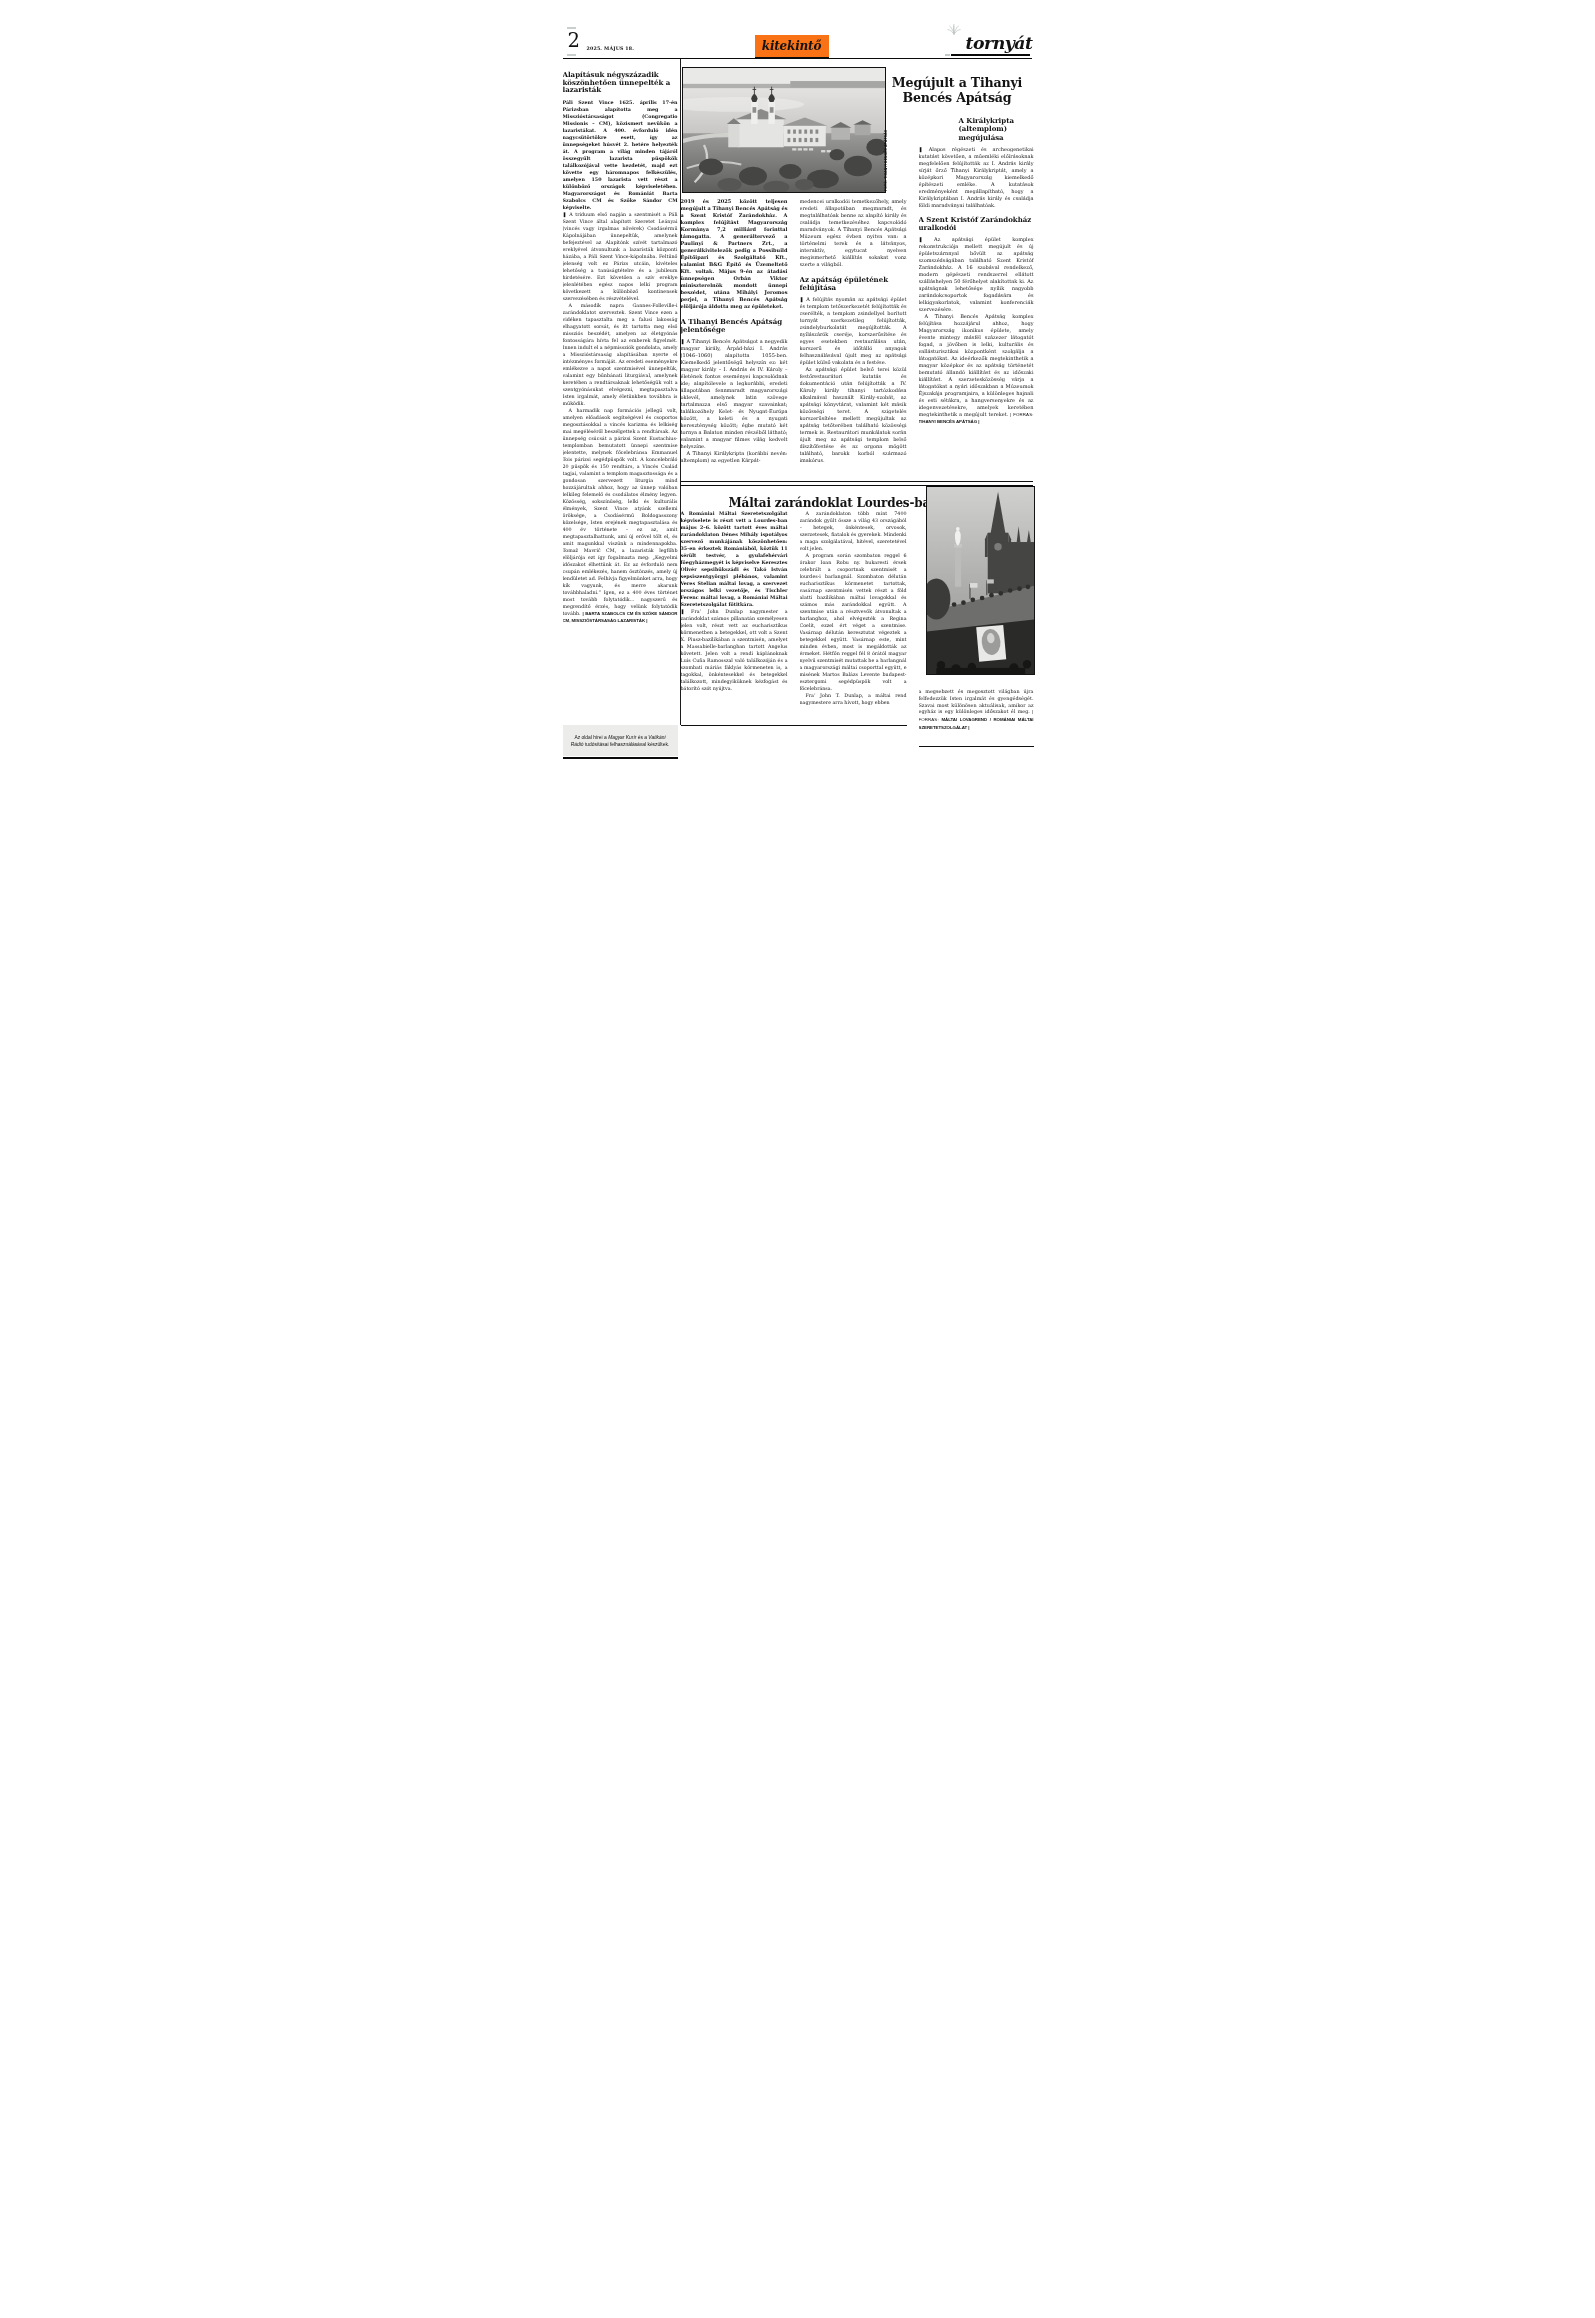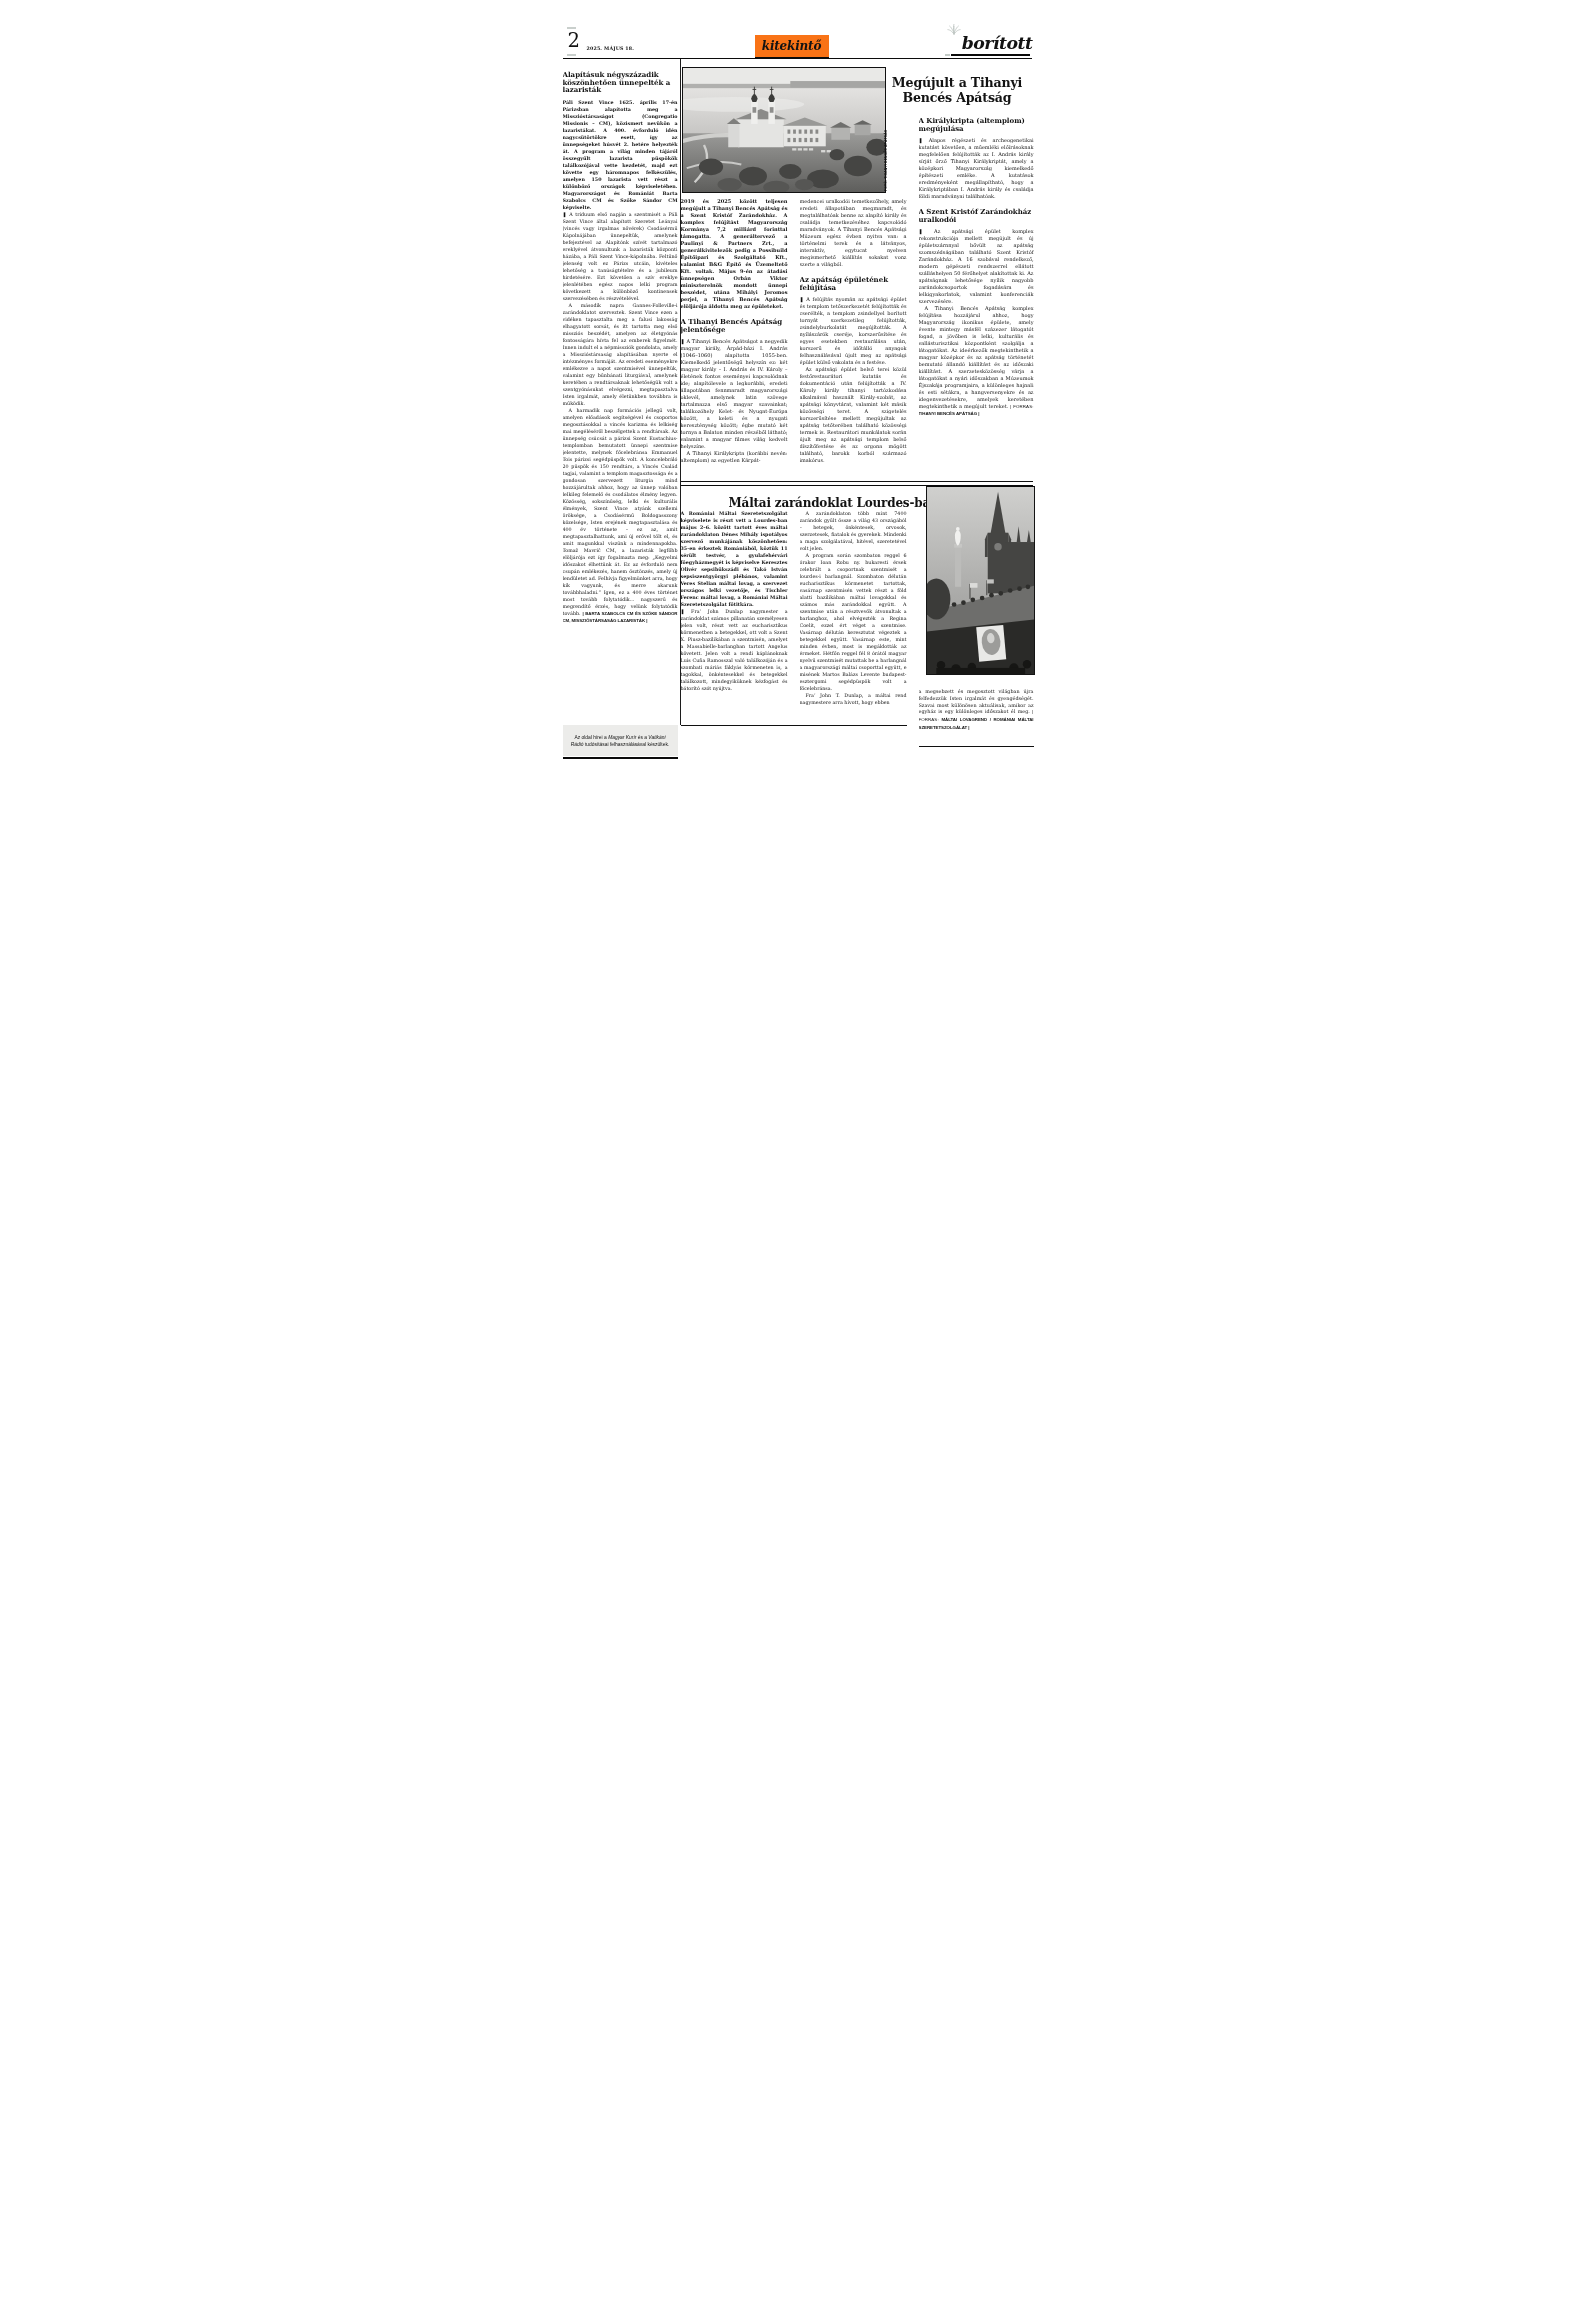--- a/index.html
+++ b/index.html
@@ -19,21 +19,21 @@
   .brand-bar-gray{left:413px;top:54px;width:5.1px;height:2.3px;background:#c3cac6;}
   .brand-leaf{left:415px;top:24px;}
   .header-rule{left:31px;top:58px;width:469px;height:1.4px;background:#0b0b0b;}
   .vrule{left:148px;top:59px;width:0.5px;height:666px;background:#1c1c1c;}
 
   
   .body-p{font-size:5px;line-height:7px;text-align:justify;text-indent:6px;margin:0;hyphens:auto;}
   .no-indent{text-indent:0;}
   .lede{font-weight:700;text-indent:0;}
   h3.sub{font-size:7px;line-height:8.4px;font-weight:700;margin:7.5px 0 3.3px 0;text-indent:0;}
-  .col-first h3.sub:first-child{margin-top:0;}
+  .col-first h3.sub:first-child{margin-top:0;margin-left:40px;}
   .tag{font-family:"Liberation Sans",sans-serif;font-weight:700;font-size:4.4px;letter-spacing:-0.05px;}
   .tag-light{font-family:"Liberation Sans",sans-serif;font-weight:400;font-size:4.4px;letter-spacing:0.1px;}
 
   
   .colA{left:31px;top:71px;width:115px;height:652px;overflow:hidden;}
   .colA .body-p{font-size:4.8px;line-height:7px;}
   .a-title{font-size:7px;line-height:7.7px;font-weight:700;margin:0 0 5.1px 0;}
   .infobox{left:31px;top:725px;width:115px;height:31px;background:#ececea;
            font-family:"Liberation Sans",sans-serif;font-size:4.9px;line-height:7px;
            text-align:center;display:flex;align-items:center;justify-content:center;}
@@ -79,21 +79,21 @@
   <svg class="abs brand-leaf" width="14" height="11.2" viewBox="0 0 30 24">
     <g stroke="#b7c0bb" stroke-width="1.6" fill="none">
       <path d="M15,24 L15,4"></path>
         <path d="M15,22 C10,14 4,12 1,12"></path>
         <path d="M15,22 C20,14 26,12 29,12"></path>
       <path d="M15,20 C11,10 8,6 5,4"></path>
         <path d="M15,20 C19,10 22,6 25,4"></path>
         <path d="M15,18 C13,10 14,4 15,0"></path>
     </g>
   </svg>
-  <div class="abs brand">borított</div>
+  <div class="abs brand">tornyát</div>
   <div class="abs brand-bar-gray"></div>
   <div class="abs brand-bar"></div>
 
   <div class="abs header-rule"></div>
   <div class="abs vrule"></div>
 
   <div class="abs colA">
     <h2 class="a-title">Alapításuk négyszázadik köszönhetően ünnepelték a lazaristák</h2>
     <p class="body-p lede">Páli Szent Vince 1625. április 17-én Párizsban alapította meg a Misszióstársaságot (Congregatio Missionis – CM), közismert nevükön a lazaristákat. A 400. évforduló idén nagycsütörtökre esett, így az ünnepségeket húsvét 2. hetére helyezték át. A program a világ minden tájáról összegyűlt lazarista püspökök találkozójával vette kezdetét, majd ezt követte egy háromnapos felkészülés, amelyen 150 lazarista vett részt a különböző országok képviseletében. Magyarországot és Romániát Barta Szabolcs CM és Szőke Sándor CM képviselte.</p>
     <p class="body-p no-indent">❚ A triduum első napján a szentmisét a Páli Szent Vince által alapított Szeretet Leányai (vincés vagy irgalmas nővérek) Csodásérmű Kápolnájában ünnepeltük, amelynek befejeztével az Alapítónk szívét tartalmazó ereklyével átvonultunk a lazaristák központi házába, a Páli Szent Vince-kápolnába. Feltűnő jelenség volt ez Párizs utcáin, kivételes lehetőség a tanúságtételre és a jubileum hirdetésére. Ezt követően a szív ereklye jelenlétében egész napos lelki program következett a különböző kontinensek szervezésében és részvételével.</p>

